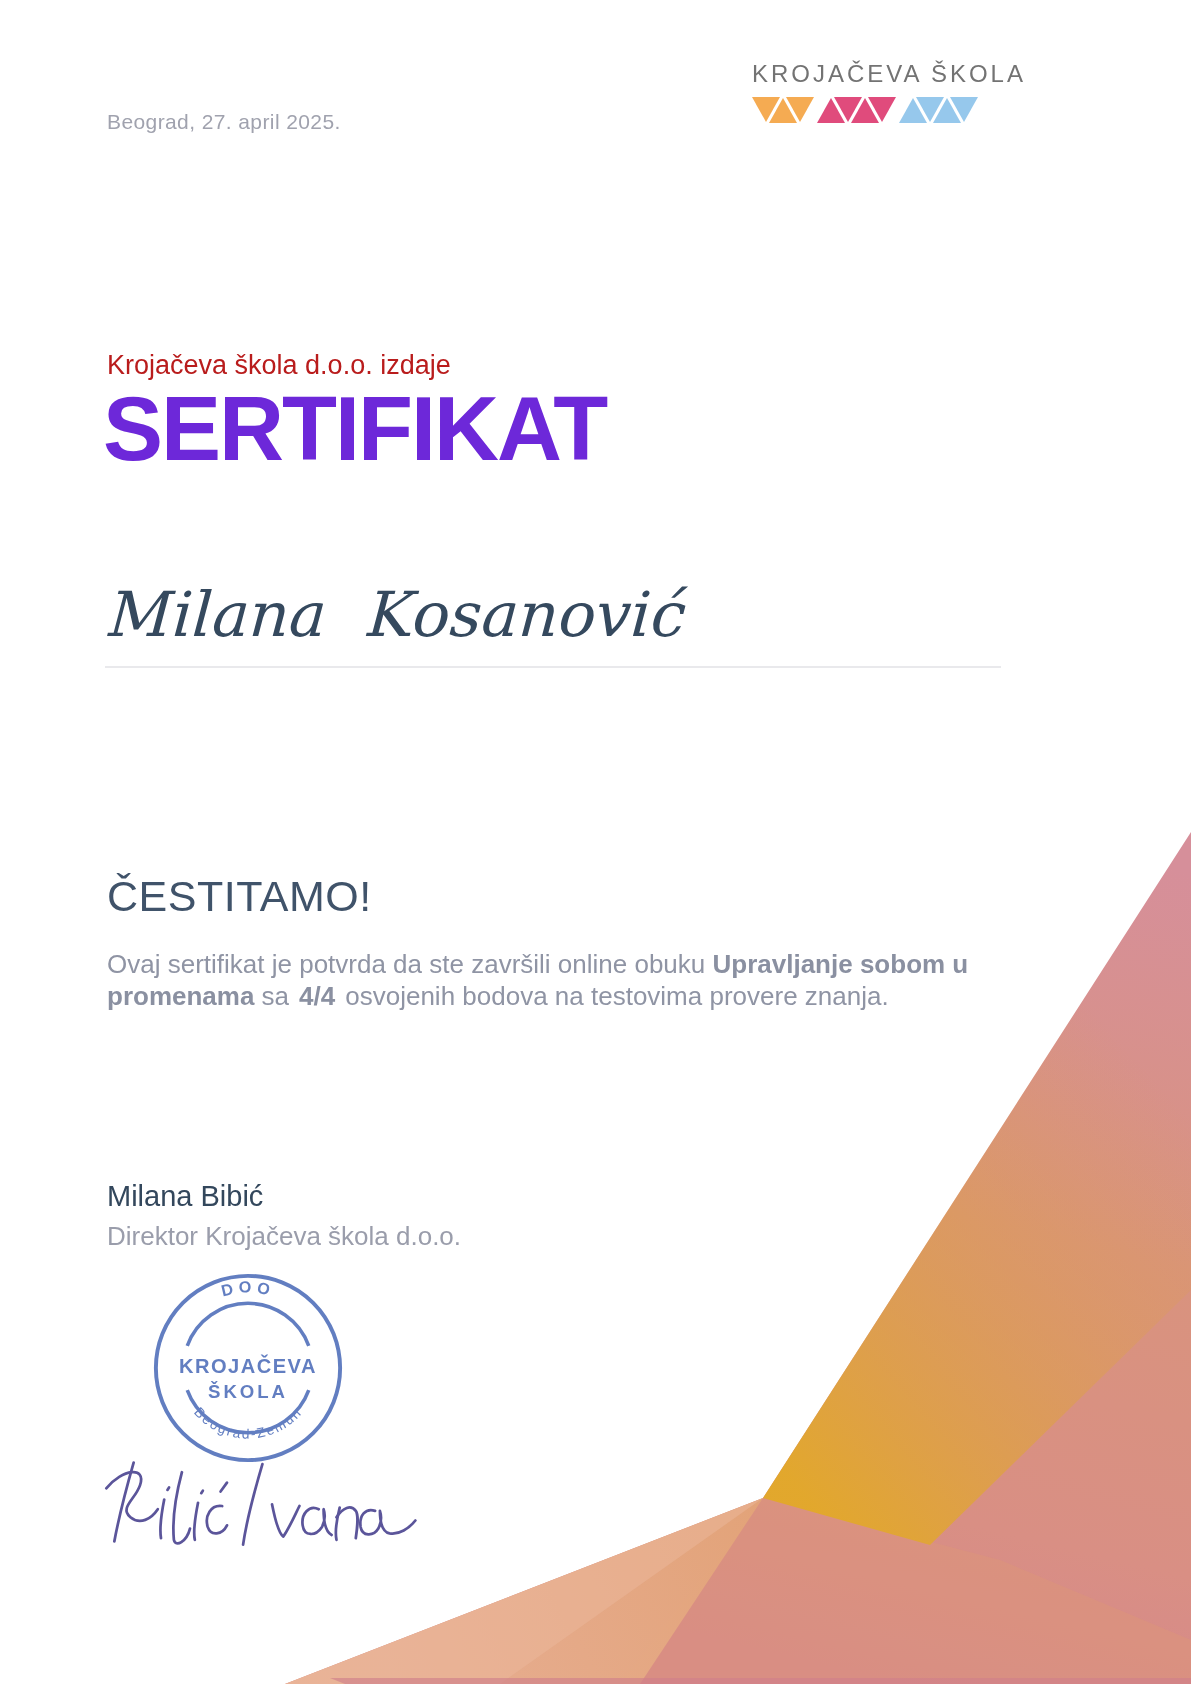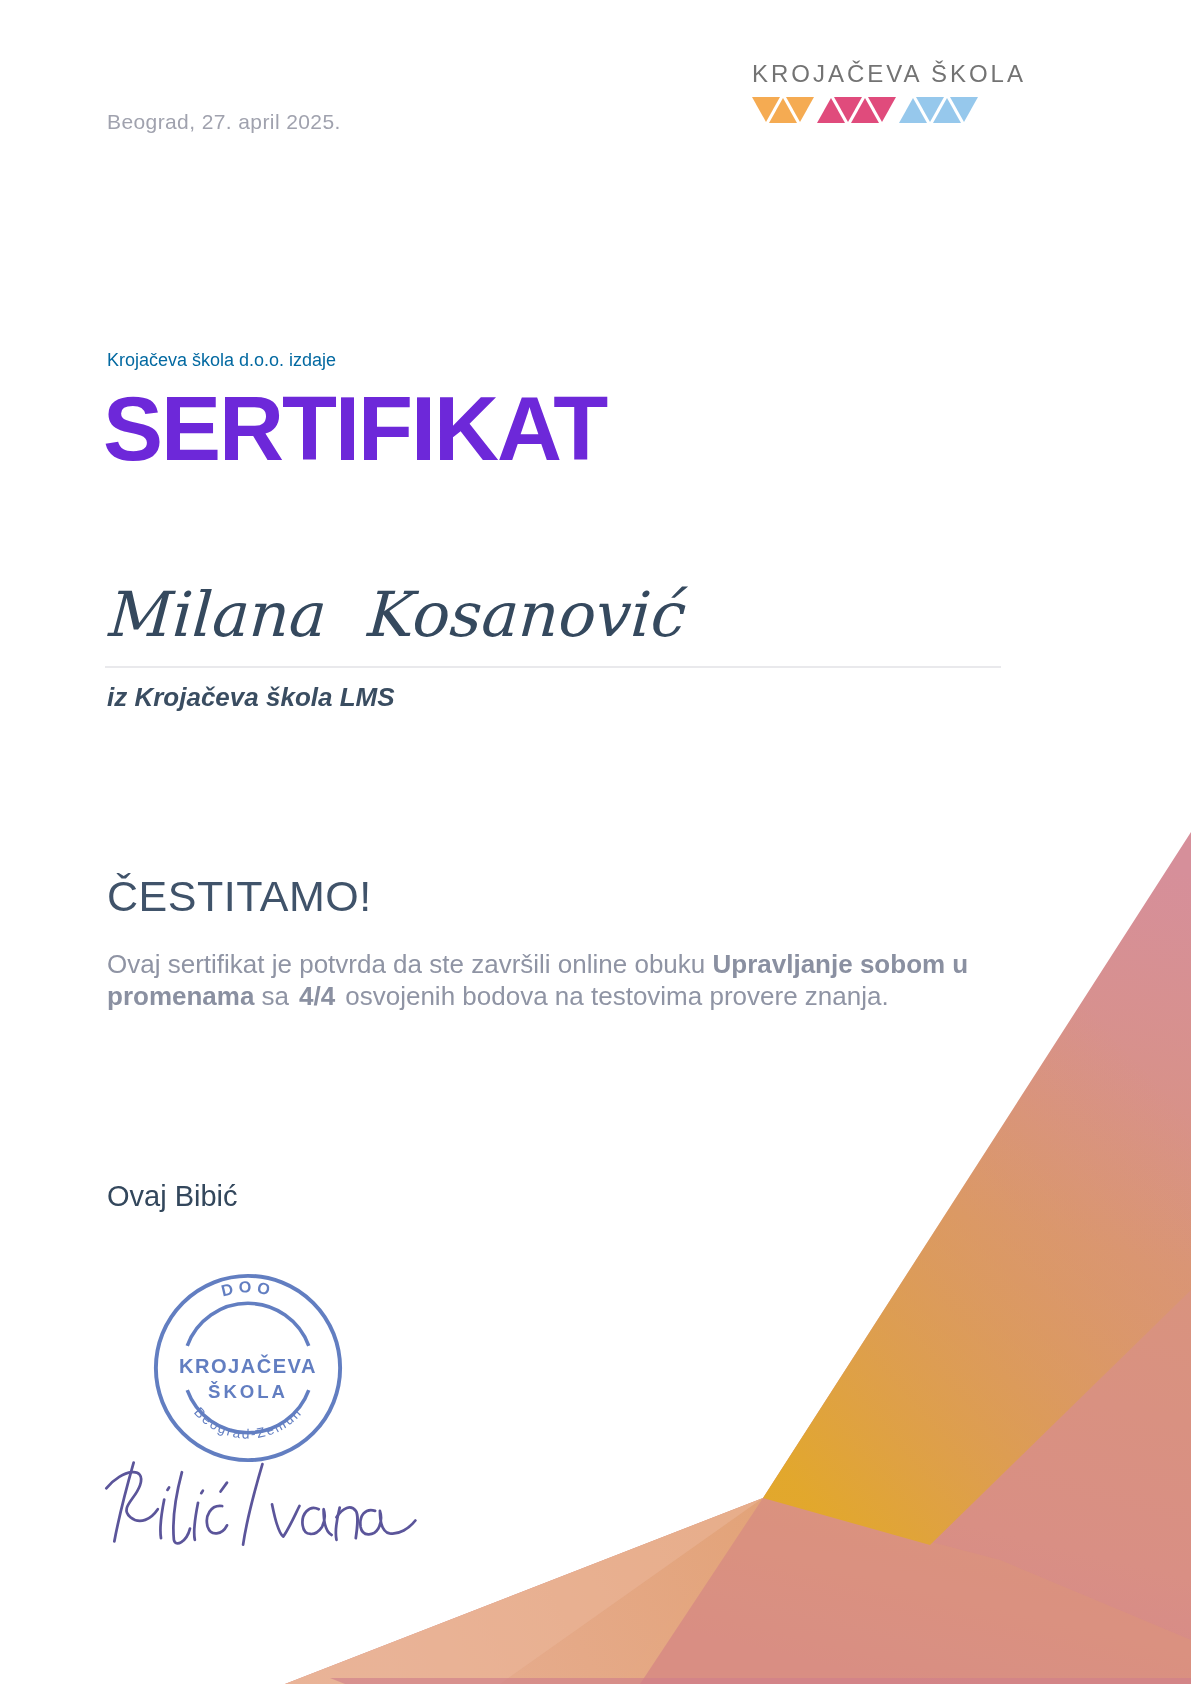--- a/index.html
+++ b/index.html
@@ -10,21 +10,21 @@
   }
   #bg-art{position:absolute;left:0;top:0;width:1191px;height:1684px;z-index:0;}
   .layer{position:absolute;z-index:2;}
 
   .date{left:107px;top:110px;font-size:21px;color:#a0a2ae;letter-spacing:.4px;text-align:right;}
 
   .logo{left:752px;top:60px;width:330px;text-align:left;}
   .logo-text{font-size:24px;font-weight:400;color:#737373;letter-spacing:3px;white-space:nowrap;}
   .logo-tris{margin-top:8px;display:block;}
 
-  .issuer{left:107px;top:350px;font-size:18px;color:#0369a1;font-weight:500;}
+  .issuer{left:107px;top:350px;font-size:27px;color:#b91c1c;font-weight:500;}
   .title{left:103px;top:378px;font-size:90px;font-weight:800;color:#6d28d9;letter-spacing:-2px;font-family:"Liberation Sans",sans-serif;}
 
   .recipient{left:107px;top:578px;font-size:62px;color:#35495e;
     font-family:"DejaVu Serif",serif;font-style:italic;font-weight:500;
     word-spacing:22px;transform:skewX(-4deg);transform-origin:left bottom;white-space:nowrap;}
   .name-line{left:105px;top:666px;width:896px;height:2px;background:#e9e9ec;}
   .origin{left:107px;top:682px;font-size:26px;color:#3a4d61;font-style:italic;font-weight:700;}
 
   .congrats{left:107px;top:872px;font-size:43px;color:#40536a;font-weight:500;letter-spacing:.5px;}
   .body-par{left:107px;top:948px;width:975px;font-size:26px;line-height:32px;color:#8f94a4;}
@@ -85,26 +85,26 @@
       <polygon class="tri-2" points="181,27 195,2 209,27" fill="#96c8ec"></polygon>
       <polygon class="tri-2" points="198,1 226,1 212,26" fill="#96c8ec"></polygon>
     </svg>
   </div>
 
   <div class="layer issuer">Krojačeva škola d.o.o. izdaje</div>
   <div class="layer title">SERTIFIKAT</div>
 
   <div class="layer recipient">Milana Kosanović</div>
   <div class="layer name-line"></div>
-  <div class="layer origin">iz Krojačeva škola LMS</div>
 
   <div class="layer congrats">ČESTITAMO!</div>
   <div class="layer body-par"><span>Ovaj sertifikat je potvrda da ste završili online obuku </span><b>Upravljanje sobom u promenama</b><span> sa</span><b class="score">4/4</b><span>osvojenih bodova na testovima provere znanja.</span></div>
 
-  <div class="layer signer-name">Ovaj Bibić</div>
+  <div class="layer signer-name">Milana Bibić</div>
+  <div class="layer signer-title">Direktor Krojačeva škola d.o.o.</div>
 
   <svg class="layer stamp" width="196" height="196" viewBox="0 0 200 200" xmlns="http://www.w3.org/2000/svg">
     <defs>
       <path id="arcTop" d="M 23,100 A 77,77 0 0 1 177,100"></path>
       <path id="arcBot" d="M 28,100 A 72,72 0 0 0 172,100"></path>
     </defs>
     <g fill="none" class="stamp-ink-stroke" stroke-width="3.6" stroke="#4062b4">
       <circle cx="100" cy="100" r="94" stroke-width="4"></circle>
       <path d="M 38,77.4 A 66,66 0 0 1 162,77.4"></path>
       <path d="M 38,122.6 A 66,66 0 0 0 162,122.6"></path>

